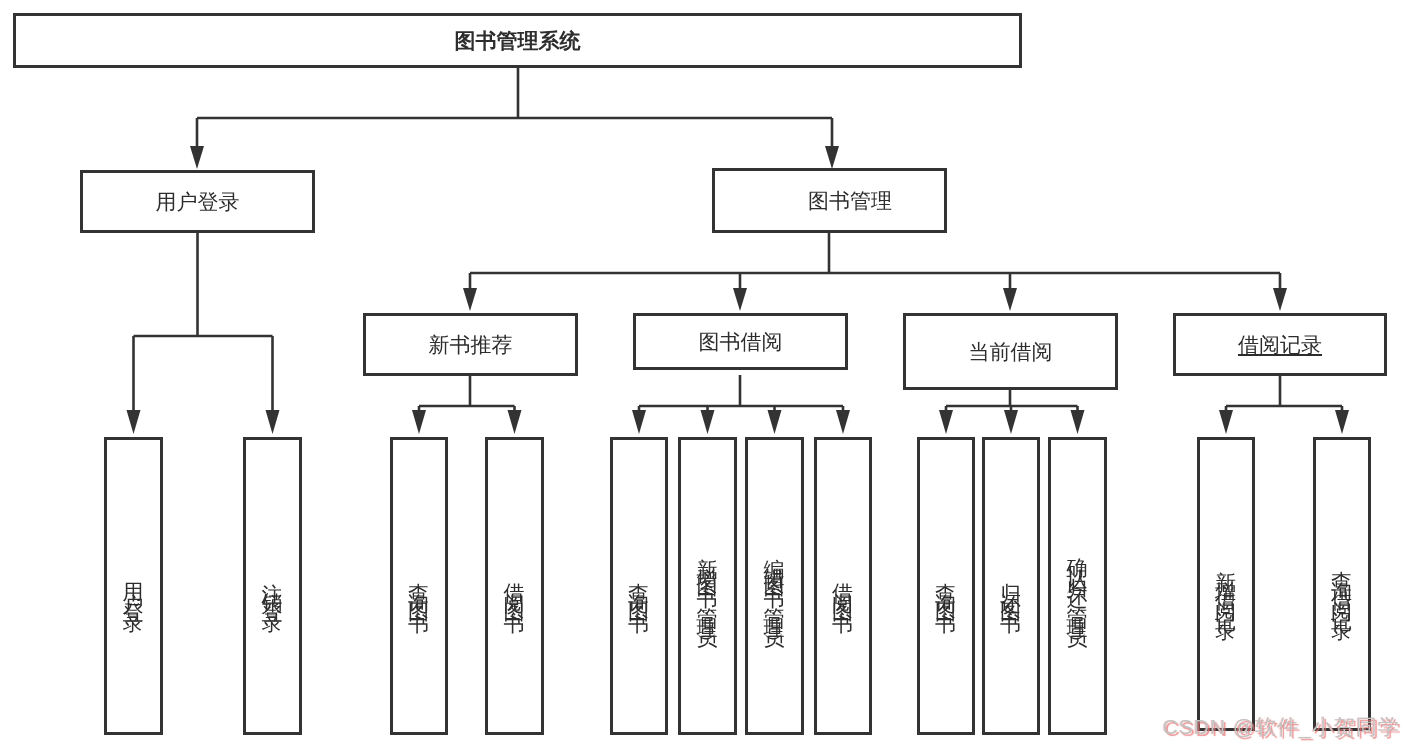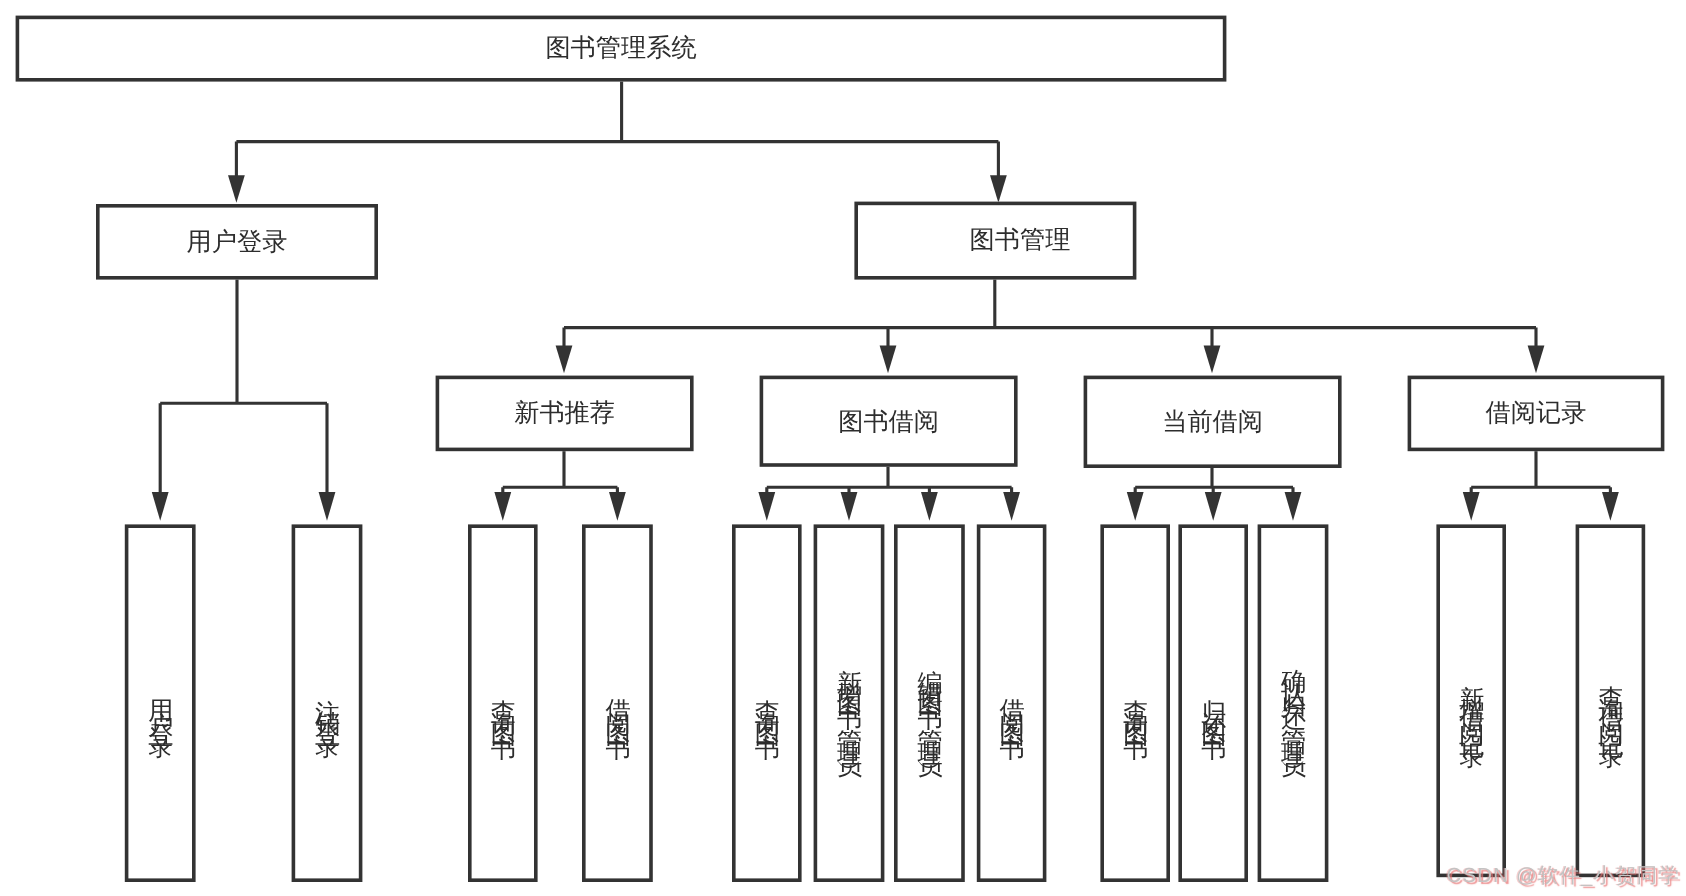--- a/index.html
+++ b/index.html
@@ -38,21 +38,21 @@
   .vnode .vtext {
     writing-mode: vertical-rl;
     text-orientation: mixed;
     letter-spacing: 10px;
     white-space: nowrap;
   }
   .watermark {
     position: absolute;
     right: 5px;
     bottom: 6px;
-    font-size: 17px;
+    font-size: 21px;
     letter-spacing: 1px;
     color: #c3c3c3;
     text-shadow: 2px 2px 1px rgba(232, 116, 116, 0.8), -1px 0 0 rgba(232, 116, 116, 0.35);
     z-index: 3;
     white-space: nowrap;
   }
 </style>
 </head>
 <body>
 
@@ -98,41 +98,41 @@
 
       <path d="M939 410 L953 410 L946 434 Z"></path>
       <path d="M1004 410 L1018 410 L1011 434 Z"></path>
       <path d="M1070.5 410 L1084.5 410 L1077.5 434 Z"></path>
 
       <path d="M1219 410 L1233 410 L1226 434 Z"></path>
       <path d="M1335 410 L1349 410 L1342 434 Z"></path>
     </g>
   </svg>
 
-  <div class="node" style="left:13px; top:13px; width:1009px; height:55px;">
+  <div class="node" style="left:13px; top:13px; width:1009px; height:55px;font-weight:bold;">
     <span>图书管理系统</span>
   </div>
 
   <div class="node" style="left:80px; top:170px; width:235px; height:63px;">
     <span>用户登录</span>
   </div>
   <div class="node" style="left:712px; top:168px; width:235px; height:65px;padding-left:41px;">
     <span>图书管理</span>
   </div>
 
   <div class="node" style="left:363px; top:313px; width:215px; height:63px;">
     <span>新书推荐</span>
   </div>
-  <div class="node" style="left:633px; top:313px; width:215px; height:76px;">
+  <div class="node" style="left:633px; top:313px; width:215px; height:57px;">
     <span>图书借阅</span>
   </div>
   <div class="node" style="left:903px; top:313px; width:215px; height:77px;">
     <span>当前借阅</span>
   </div>
-  <div class="node" style="left:1173px; top:313px; width:214px; height:63px;">
+  <div class="node" style="left:1173px; top:313px; width:214px; height:63px;text-decoration:underline;">
     <span>借阅记录</span>
   </div>
 
   <div class="node vnode" style="left:104px; top:437px; width:59px; height:298px;">
     <span class="vtext">用户登录</span>
   </div>
   <div class="node vnode" style="left:243px; top:437px; width:59px; height:298px;">
     <span class="vtext">注销登录</span>
   </div>
 

